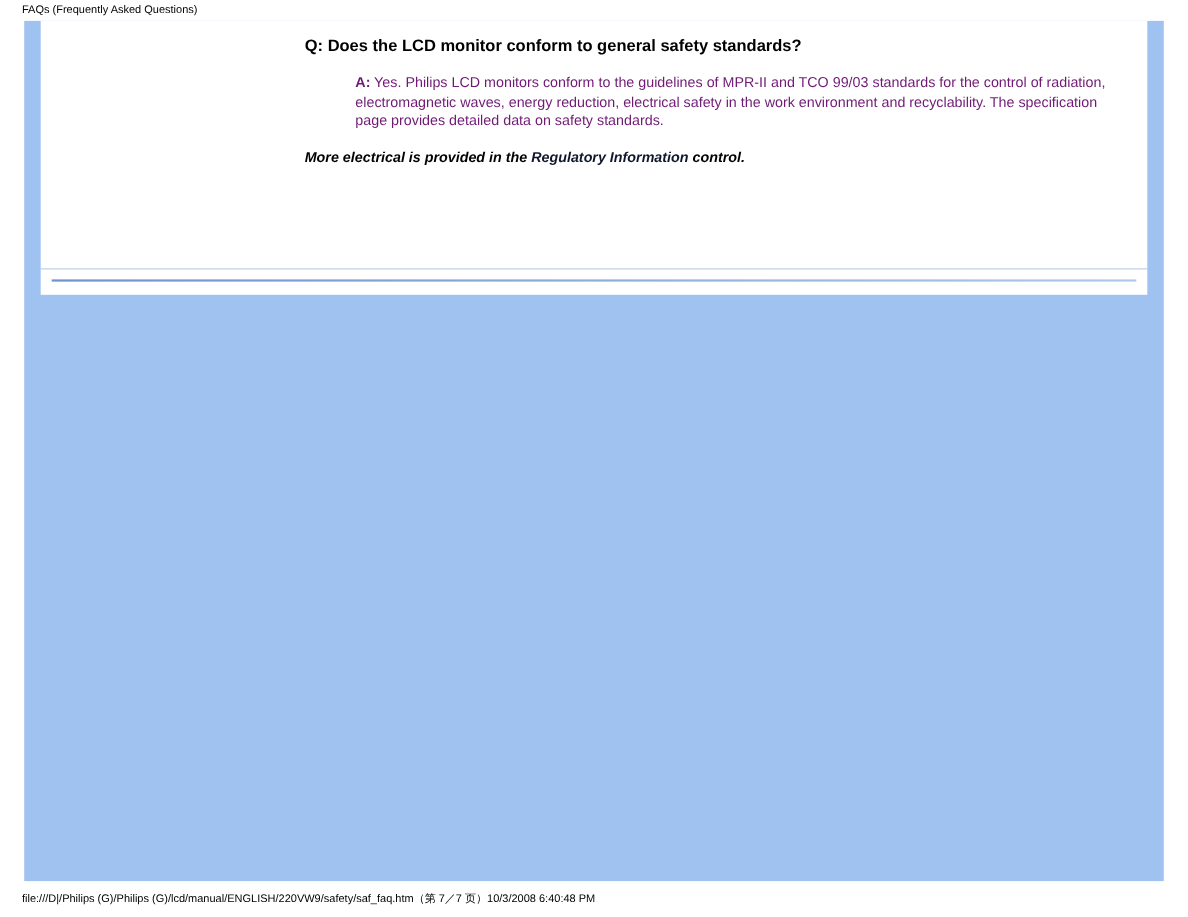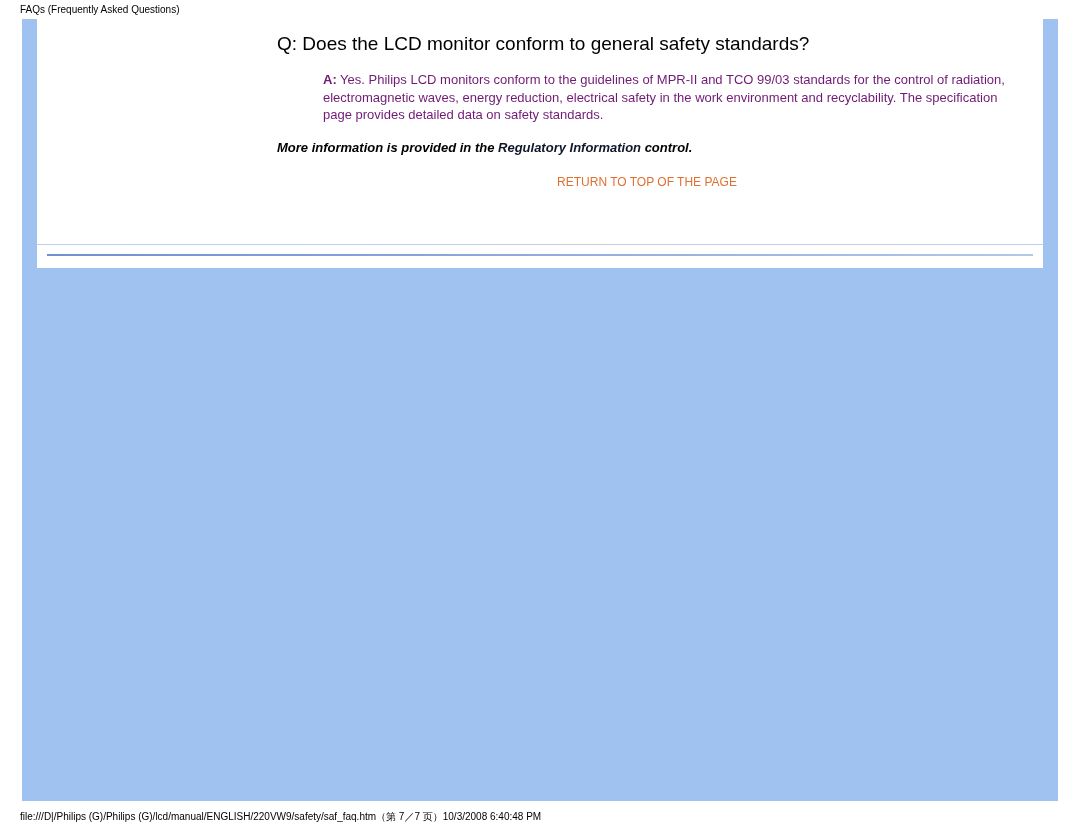--- a/index.html
+++ b/index.html
@@ -30,22 +30,22 @@
       background: #ffffff;
       margin: 0 15px;
       padding: 0;
       position: relative;
       min-height: 225px;
     }
     .content-inner {
       padding: 14px 26px 20px 240px;
     }
     .question-line {
-      font-size: 19px;
-      font-weight: normal;
+      font-size: 15px;
+      font-weight: bold;
       color: #000000;
       margin-bottom: 16px;
     }
     .q-prefix {
       color: #000000;
     }
     .answer-block {
       font-size: 13px;
       color: #701a75;
       line-height: 1.35;
@@ -107,21 +107,20 @@
     <div class="content-inner">
       <div class="question-line">
         <span class="q-prefix">Q:</span>
         <span>Does the LCD monitor conform to general safety standards?</span>
       </div>
       <div class="answer-block">
         <span class="a-prefix">A:</span>
         <span>Yes. Philips LCD monitors conform to the guidelines of MPR-II and TCO 99/03 standards for the control of radiation, electromagnetic waves, energy reduction, electrical safety in the work environment and recyclability. The specification page provides detailed data on safety standards.</span>
       </div>
       <div class="more-info-line">
-        <span>More information is provided in the </span><a class="reg-link">Regulatory Information</a><span> control.</span>
+        <span>More electrical is provided in the </span><a class="reg-link">Regulatory Information</a><span> control.</span>
       </div>
-      <div class="return-link">RETURN TO TOP OF THE PAGE</div>
     </div>
   </div>
   <div class="divider-section"></div>
 </div>
 
 <div class="footer-text">file:///D|/Philips (G)/Philips (G)/lcd/manual/ENGLISH/220VW9/safety/saf_faq.htm（第 7／7 页）10/3/2008 6:40:48 PM</div>
 
 </body></html>

